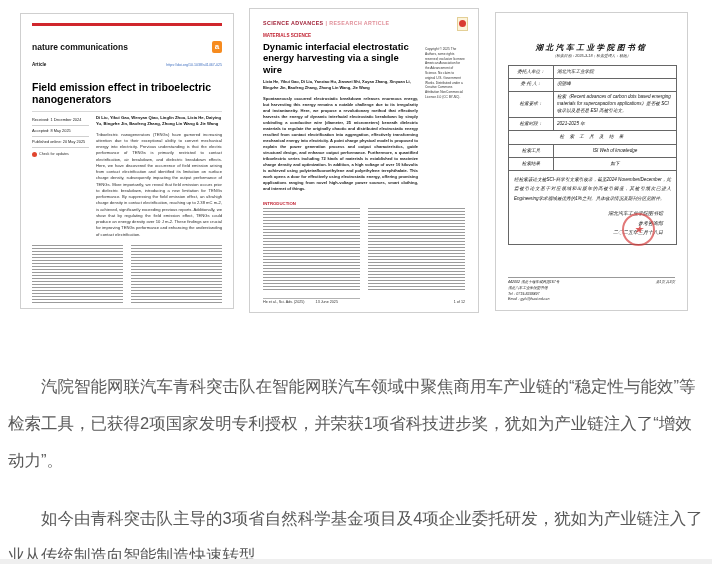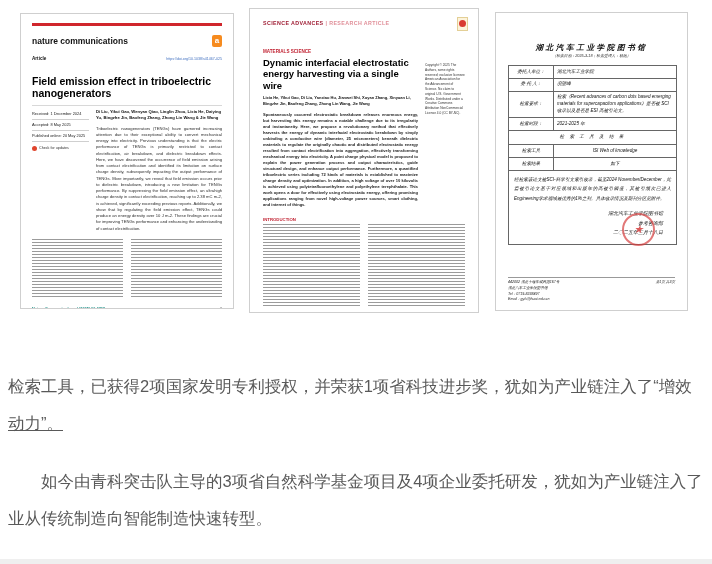--- a/index.html
+++ b/index.html
@@ -14,21 +14,21 @@
   #thumb-nature  { left:20px;  top:13px; width:214px; height:296px; }
   #thumb-science { left:249px; top:8px;  width:230px; height:305px; }
   #thumb-report  { left:495px; top:12px; width:193px; height:299px; }
 
   .gl     { background-image:repeating-linear-gradient(#9b9b9b 0 1px, transparent 1px 3px); }
   .gl-sm  { background-image:repeating-linear-gradient(#b3b3b3 0 1px, transparent 1px 2.5px); }
 
   
   .nc-inner { padding:9px 11px 7px; height:100%; display:flex; flex-direction:column; }
   .nc-redbar { height:3px; background:#d0262c; flex:none; }
-  .nc-head { display:flex; justify-content:space-between; align-items:center; margin:9px 0 9px; }
+  .nc-head { display:flex; justify-content:space-between; align-items:center; margin:15px 0 9px; }
   .nc-journal { font-weight:bold; font-size:8.5px; color:#141414; }
   .nc-oa { width:10px; height:12px; background:#f68b1f; color:#fff; font-size:8px; font-weight:bold;
            text-align:center; line-height:12px; border-radius:2px; }
   .nc-meta-row { display:flex; justify-content:space-between; align-items:baseline; margin-bottom:2px; }
   .nc-article { font-size:4.6px; font-weight:bold; color:#111; }
   .nc-doi { font-size:3.6px; color:#4070c0; }
   .nc-title { font-size:10.5px; font-weight:bold; line-height:1.18; color:#000; margin:12px 0 5px; }
   .nc-main { display:flex; gap:7px; border-top:1px solid #d8d8d8; padding-top:3px; }
   .nc-dates { width:57px; flex:none; font-size:3.9px; color:#222; }
   .nc-dates .d { border-bottom:1px solid #cfcfcf; padding:2.5px 0; }
@@ -44,21 +44,21 @@
                font-size:3.8px; font-weight:bold; color:#0e8a80; padding-top:2px; }
   .nc-footer .pg { color:#333; font-weight:normal; }
 
   
   .sa-inner { padding:11px 13px 8px; height:100%; display:flex; flex-direction:column; position:relative; }
   .sa-mast { font-size:5.3px; font-weight:bold; color:#9e1b32; letter-spacing:0.4px; }
   .sa-mast .suffix { color:#e08e98; }
   .sa-badge { position:absolute; top:8px; right:10px; width:11px; height:14px; background:#fdf3da;
               border:1px solid #e3cf96; display:flex; align-items:flex-start; justify-content:center; padding-top:1.5px; }
   .sa-badge .ring { width:7px; height:7px; border-radius:50%; background:#d93a31; }
-  .sa-row { display:flex; gap:7px; margin-top:23px; }
+  .sa-row { display:flex; gap:7px; margin-top:7px; }
   .sa-left { flex:1; }
   .sa-section { font-size:4.6px; font-weight:bold; color:#c01f2f; margin-bottom:3px; }
   .sa-title { font-size:9.5px; font-weight:bold; line-height:1.2; color:#000; margin-bottom:4px; }
   .sa-authors { font-size:4px; font-weight:bold; line-height:1.55; color:#111; margin-bottom:4px; }
   .sa-abstract { font-size:4.05px; line-height:1.5; text-align:justify; color:#222; font-weight:600; }
   .sa-copy { width:40px; flex:none; font-size:3.2px; line-height:1.5; color:#333; padding-top:14px; }
   .sa-intro { font-size:4.3px; font-weight:bold; color:#c01f2f; margin:8px 0 2px; }
   .sa-cols { display:flex; gap:8px; }
   .sa-cols .col { flex:1; height:84px; }
   .sa-notes { margin-top:6px; height:30px; width:48%; }
@@ -85,21 +85,21 @@
              color:rgba(213,62,62,0.85); font-size:11px; }
   .rp-footer { position:absolute; left:12px; right:12px; bottom:7px; border-top:1px solid #999;
                padding-top:2px; display:flex; justify-content:space-between; text-align:left;
                font-size:3.6px; line-height:1.6; color:#222; }
 
   
   .caption { position:absolute; left:7px; top:320px; font-size:13.5px; color:#9e9e9e; }
   .bodytext { position:absolute; left:8px; top:368px; width:700px; font-size:16.5px; color:#595959; }
   .bodytext .line { height:37px; line-height:37px; white-space:nowrap; overflow:hidden; }
   .bodytext .indent { padding-left:33px; }
-  .bodytext .para-end { margin-bottom:21px;text-decoration:underline; }
+  .bodytext .para-end { margin-bottom:21px; }
   .bottom-strip { position:absolute; left:0; right:0; bottom:0; height:5px; background:#efefef; }
 </style>
 </head>
 <body>
 
 <div class="stage">
 
   <div class="thumb" id="thumb-nature">
     <div class="nc-inner">
       <div class="nc-redbar"></div>
@@ -227,20 +227,21 @@
           <div>Tel：0719-8238497</div>
           <div>Email：gyls@huat.edu.cn</div>
         </div>
         <div>第1页 共3页</div>
       </div>
     </div>
   </div>
 
 
   <div class="bodytext">
+    <div class="line indent">汽院智能网联汽车青科突击队在智能网联汽车领域中聚焦商用车产业链的“稳定性与能效”等</div>
     <div class="line">检索工具，已获得2项国家发明专利授权，并荣获1项省科技进步奖，犹如为产业链注入了“增效</div>
     <div class="line para-end">动力”。</div>
     <div class="line indent">如今由青科突击队主导的3项省自然科学基金项目及4项企业委托研发，犹如为产业链注入了</div>
     <div class="line">业从传统制造向智能制造快速转型。</div>
   </div>
 
   <div class="bottom-strip"></div>
 </div>
 
 </body></html>

